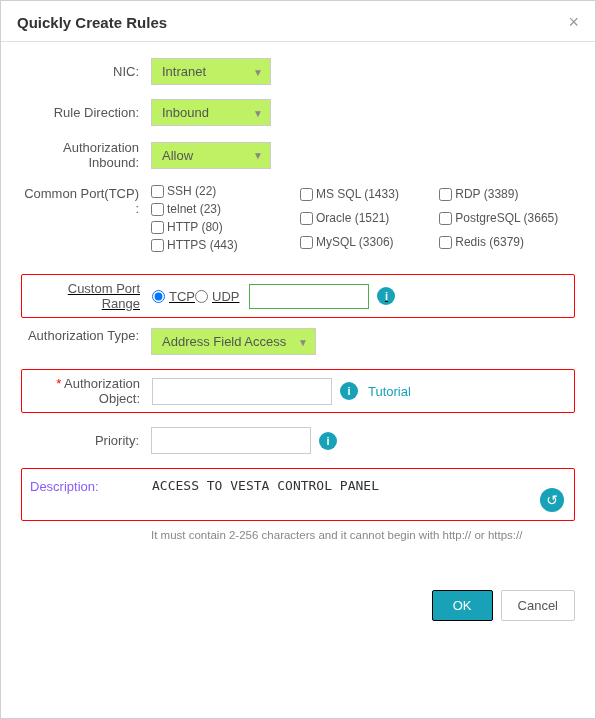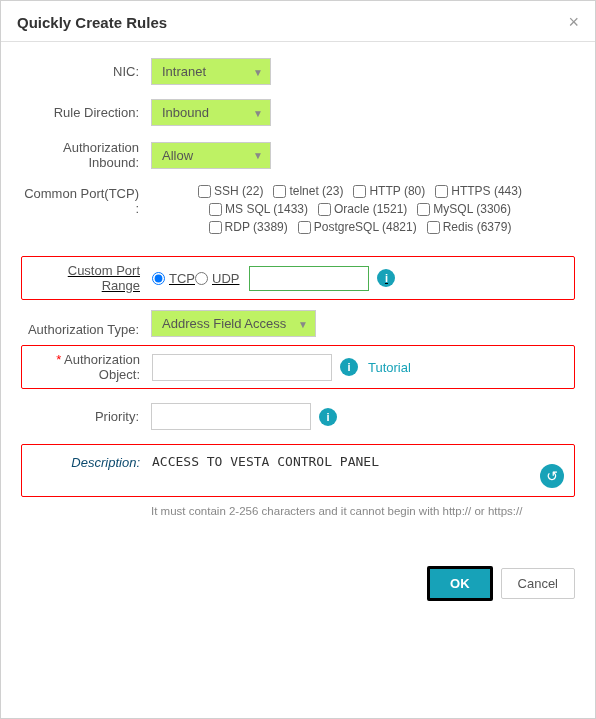--- a/index.html
+++ b/index.html
@@ -95,23 +95,22 @@
       text-align: right;
       padding-right: 12px;
       color: #555;
       font-size: 13px;
       flex-shrink: 0;
       padding-top: 2px;
     }
     .ports-grid {
       flex: 1;
       display: flex;
-      flex-direction: column;
+      flex-direction: row;
       gap: 4px;
-      align-items: center;
     }
     .ports-line {
       display: flex;
       align-items: center;
       gap: 4px;
       flex-wrap: wrap;
     }
     .checkbox-item {
       display: flex;
       align-items: center;
@@ -172,22 +171,22 @@
       background: #17a2b8;
       color: white;
       border-radius: 50%;
       font-size: 11px;
       font-weight: bold;
       margin-left: 8px;
       cursor: pointer;
     }
     .auth-type-row {
       display: flex;
-      align-items: flex-end;
-      margin-bottom: 8px;
+      align-items: flex-start;
+      margin-bottom: 14px;
     }
     .auth-object-row {
       display: flex;
       align-items: center;
       margin-bottom: 14px;
       border: 1px solid red;
       padding: 6px 8px;
       border-radius: 2px;
     }
     .auth-object-label {
@@ -223,27 +222,26 @@
     .desc-row {
       display: flex;
       align-items: flex-start;
       margin-bottom: 6px;
       border: 1px solid red;
       padding: 6px 8px;
       border-radius: 2px;
     }
     .desc-label {
       width: 122px;
-      text-align: right;
+      text-align: left;
       padding-right: 12px;
-      color: #0c4a6e;
+      color: #8b5cf6;
       font-size: 13px;
       flex-shrink: 0;
       padding-top: 4px;
-      font-style: italic;
     }
     .desc-input-wrapper {
       position: relative;
       flex: 1;
     }
     .desc-input {
       border: none;
       outline: none;
       font-size: 13px;
       color: #333;
@@ -278,27 +276,26 @@
     .dialog-footer {
       display: flex;
       justify-content: flex-end;
       align-items: center;
       padding: 10px 20px 16px 20px;
       gap: 8px;
     }
     .btn-ok {
       background: #17a2b8;
       color: white;
-      border: 3px solid #000000;
+      border: 1px solid #000000;
       padding: 7px 20px;
       font-size: 13px;
       cursor: pointer;
       border-radius: 2px;
       min-width: 50px;
-      font-weight: bold;
     }
     .btn-cancel {
       background: white;
       color: #555;
       border: 1px solid #ccc;
       padding: 7px 16px;
       font-size: 13px;
       cursor: pointer;
       border-radius: 2px;
     }
@@ -387,21 +384,21 @@
               <span>MySQL (3306)</span>
           </label>
         </div>
         <div class="ports-line">
           <label class="checkbox-item">
             <input type="checkbox" style=""> 
               <span>RDP (3389)</span>
           </label>
           <label class="checkbox-item">
             <input type="checkbox" style=""> 
-              <span>PostgreSQL (4821)</span>
+              <span>PostgreSQL (3665)</span>
           </label>
           <label class="checkbox-item">
             <input type="checkbox" style=""> 
               <span>Redis (6379)</span>
           </label>
         </div>
       </div>
     </div>
 
     <div class="custom-port-row">

